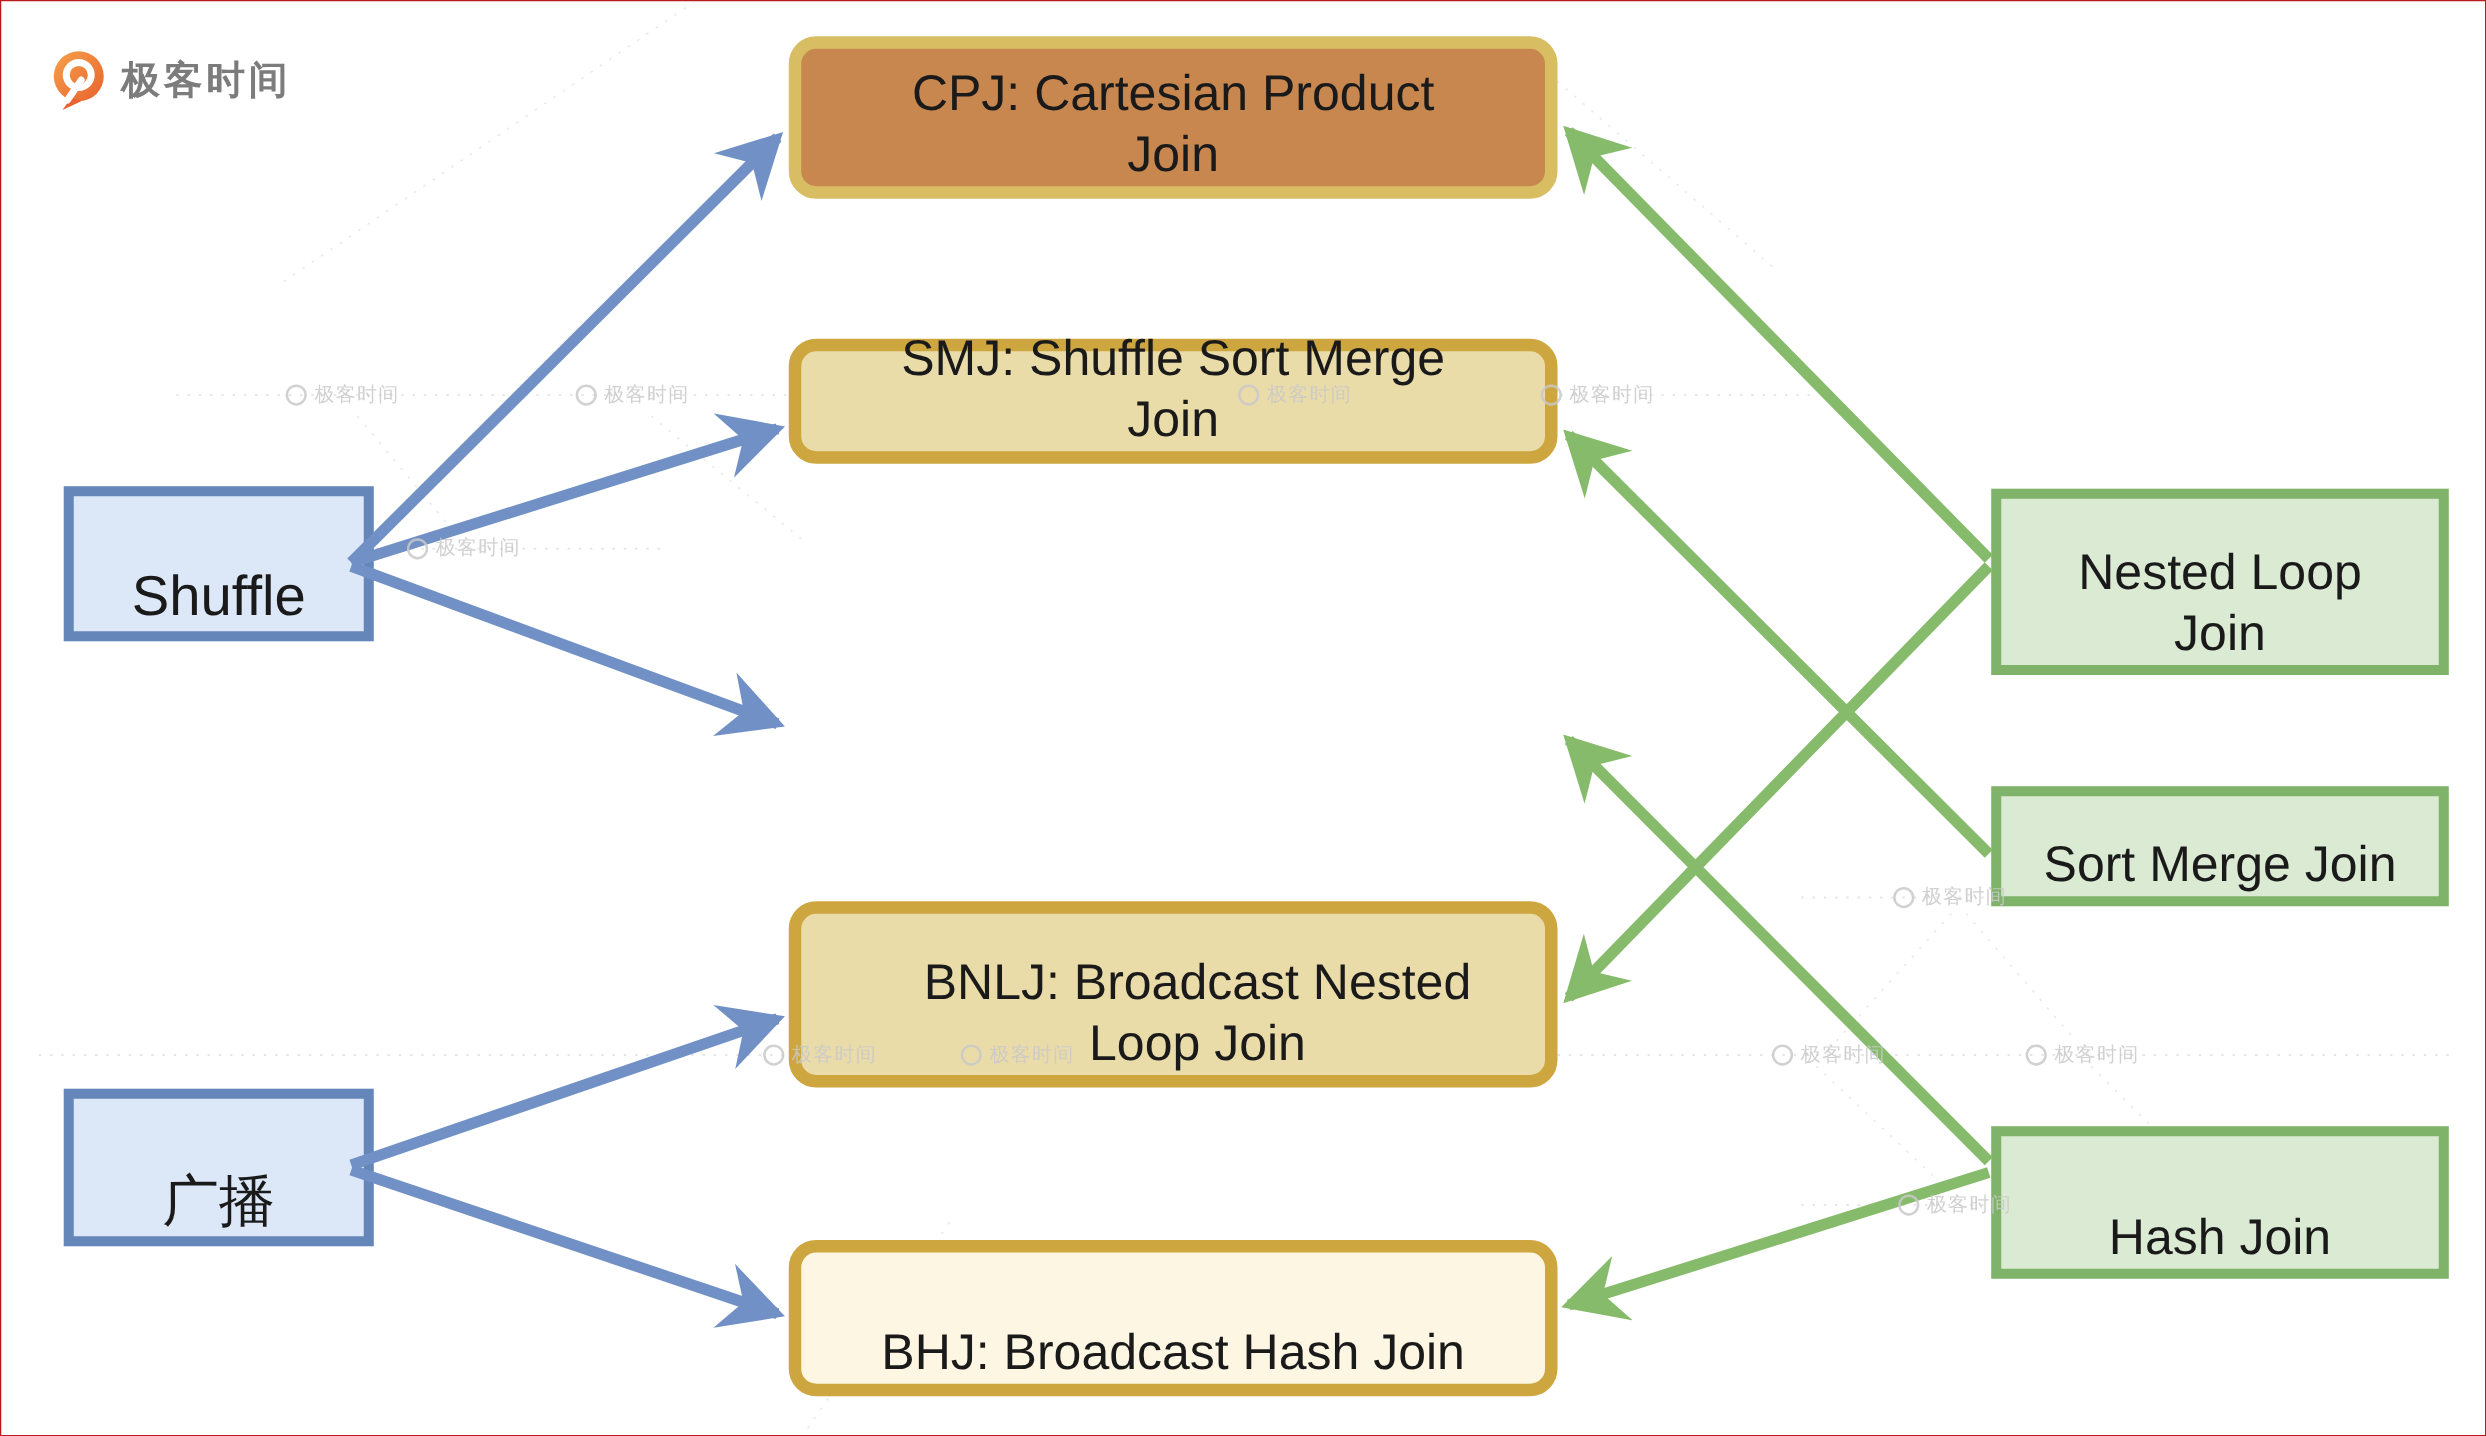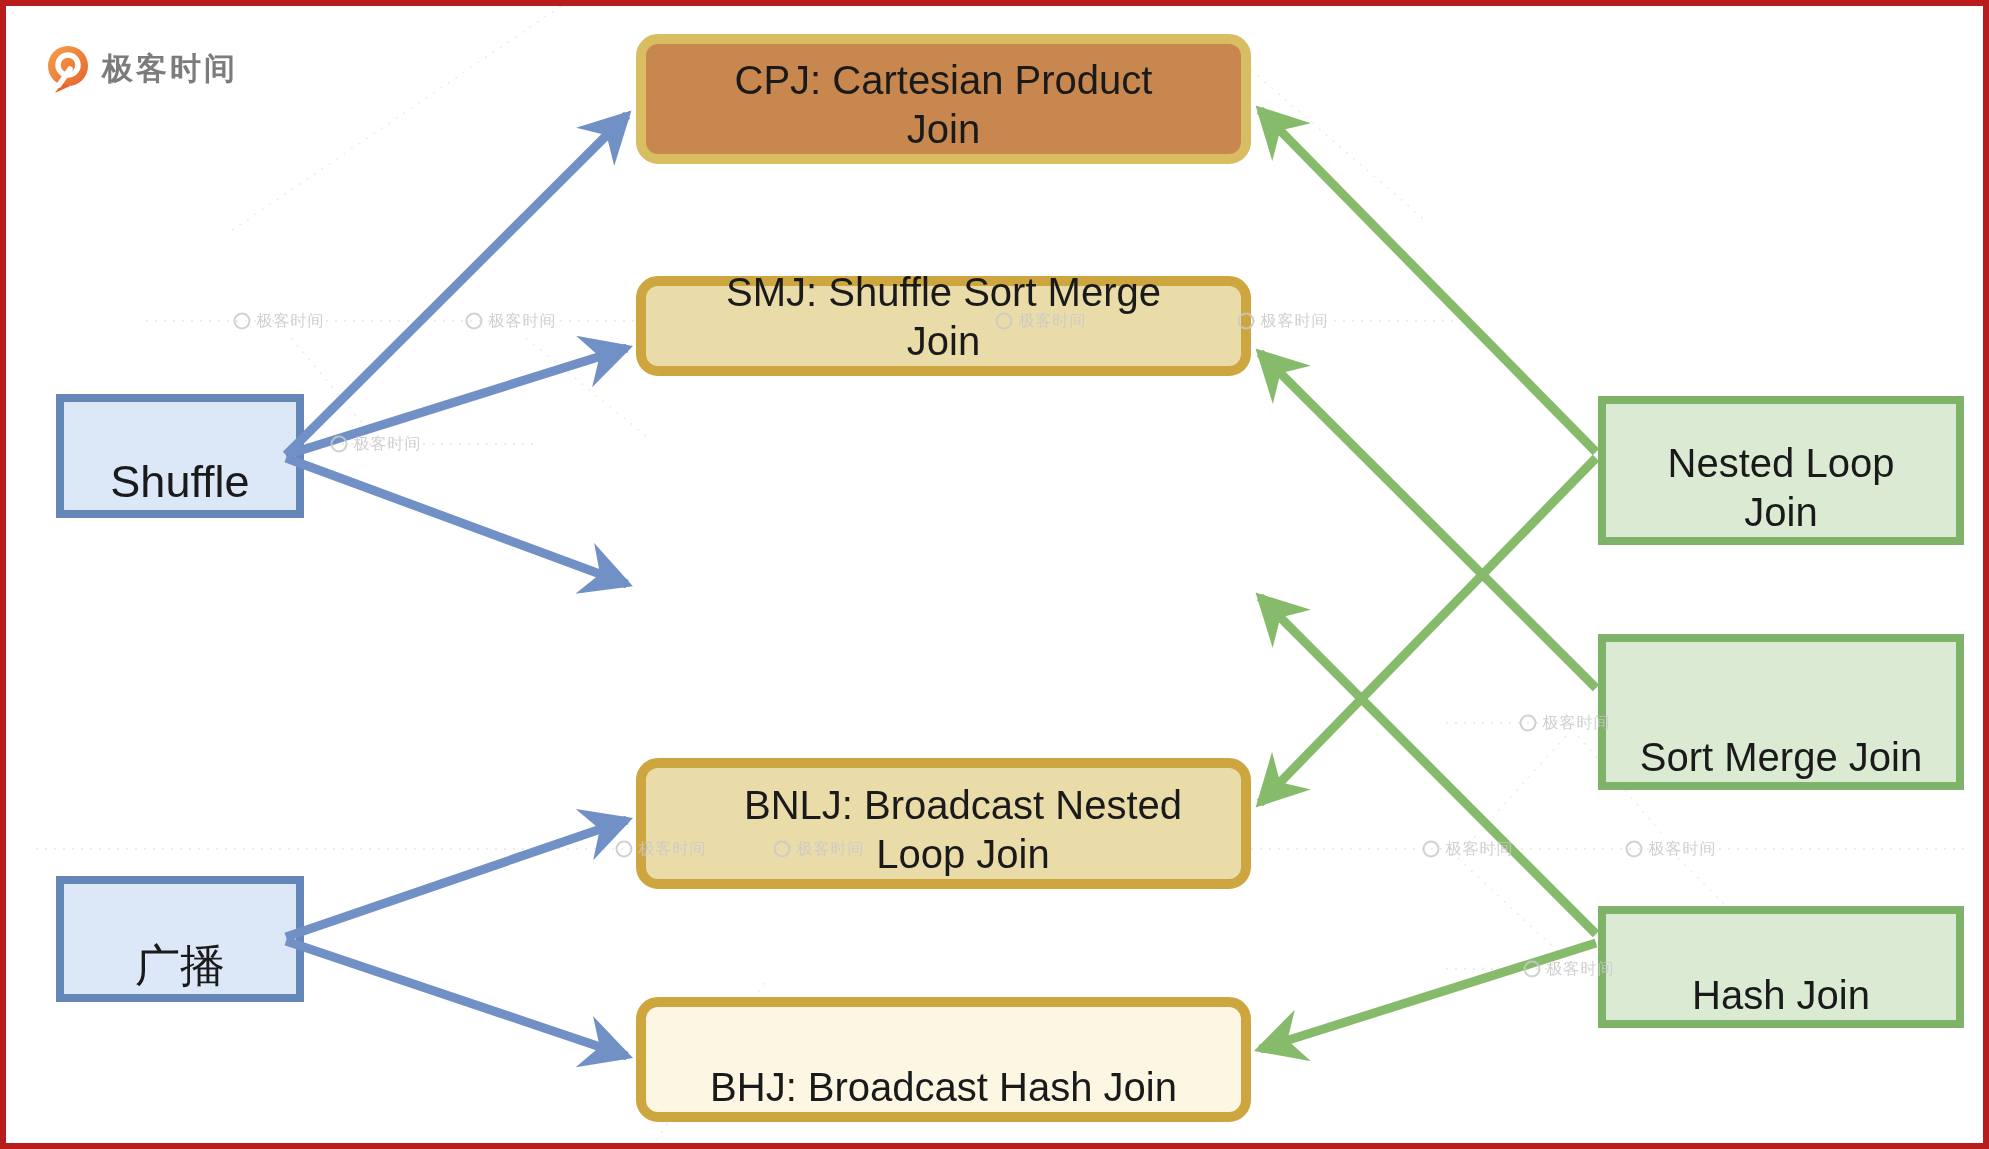--- a/index.html
+++ b/index.html
@@ -1,20 +1,20 @@
 <!DOCTYPE html>
 <html style="--blue-arrow: #7191C6; --green-arrow: #86BB6B; --blue-border: #6586B9; --blue-fill: #DCE8F8; --gold-border: #CEA63F; --tan-fill: #EADCA9; --cpj-fill: #C8874F; --cpj-border: #D9BD62; --cream-fill: #FDF6E2; --green-border: #7FB369; --green-fill: #DBEBD3;"><head>
 <meta charset="utf-8">
 <style>
   html,body{margin:0;padding:0;background:#ffffff;}
   .canvas{
     position:relative;
     width:1989px;height:1149px;
     background:#ffffff;
-    border:6px solid #b91c1c;
+    border:1px solid #b91c1c;
     box-sizing:border-box;
     overflow:hidden;
     font-family:"Liberation Sans","DejaVu Sans",sans-serif;
     color:#1a1a1a;
   }
   svg.layer{position:absolute;left:0;top:0;width:1989px;height:1149px;pointer-events:none;}
   .lattice line.h{stroke:#e2e2e2;stroke-width:1.6;stroke-dasharray:2 7;opacity:.85;}
   .lattice line.d{stroke:#dddddd;stroke-width:1.4;stroke-dasharray:2 7;opacity:.6;}
 
   
@@ -31,28 +31,28 @@
              left:30px;width:248px;font-size:45px;margin-left:20px;}
   .n-shuffle{top:388px;height:124px;}
   .n-broadcast{top:870px;height:126px;}
 
   
   .mid-node{border:10px solid var(--gold-border,#CEA63F);background:var(--tan-fill,#EADCA9);
             border-radius:22px;left:630px;width:615px;font-size:40px;}
   .n-cpj{top:28px;height:130px;background:var(--cpj-fill,#C8874F);border-color:var(--cpj-border,#D9BD62);}
   .n-smj{top:270px;height:100px;}
   .n-shj{top:516px;height:125px;}
-  .n-bnlj{top:752px;height:131px;padding-left:39px;}
+  .n-bnlj{top:720px;height:149px;padding-left:39px;}
   .n-bhj{top:991px;height:125px;background:var(--cream-fill,#FDF6E2);}
 
   
   .green-node{border:8px solid var(--green-border,#7FB369);background:var(--green-fill,#DBEBD3);
               left:1592px;width:366px;font-size:40px;}
   .n-nlj{top:390px;height:149px;}
-  .n-smjr{top:628px;height:156px;}
+  .n-smjr{top:628px;height:96px;}
   .n-hj{top:900px;height:122px;}
 
   
   .edges{z-index:4;}
   .edges line.blue{stroke:var(--blue-arrow,#7191C6);stroke-width:9;}
   .edges line.green{stroke:var(--green-arrow,#86BB6B);stroke-width:9;}
   #ah-blue path{fill:var(--blue-arrow,#7191C6);}
   #ah-green path{fill:var(--green-arrow,#86BB6B);}
 
   

